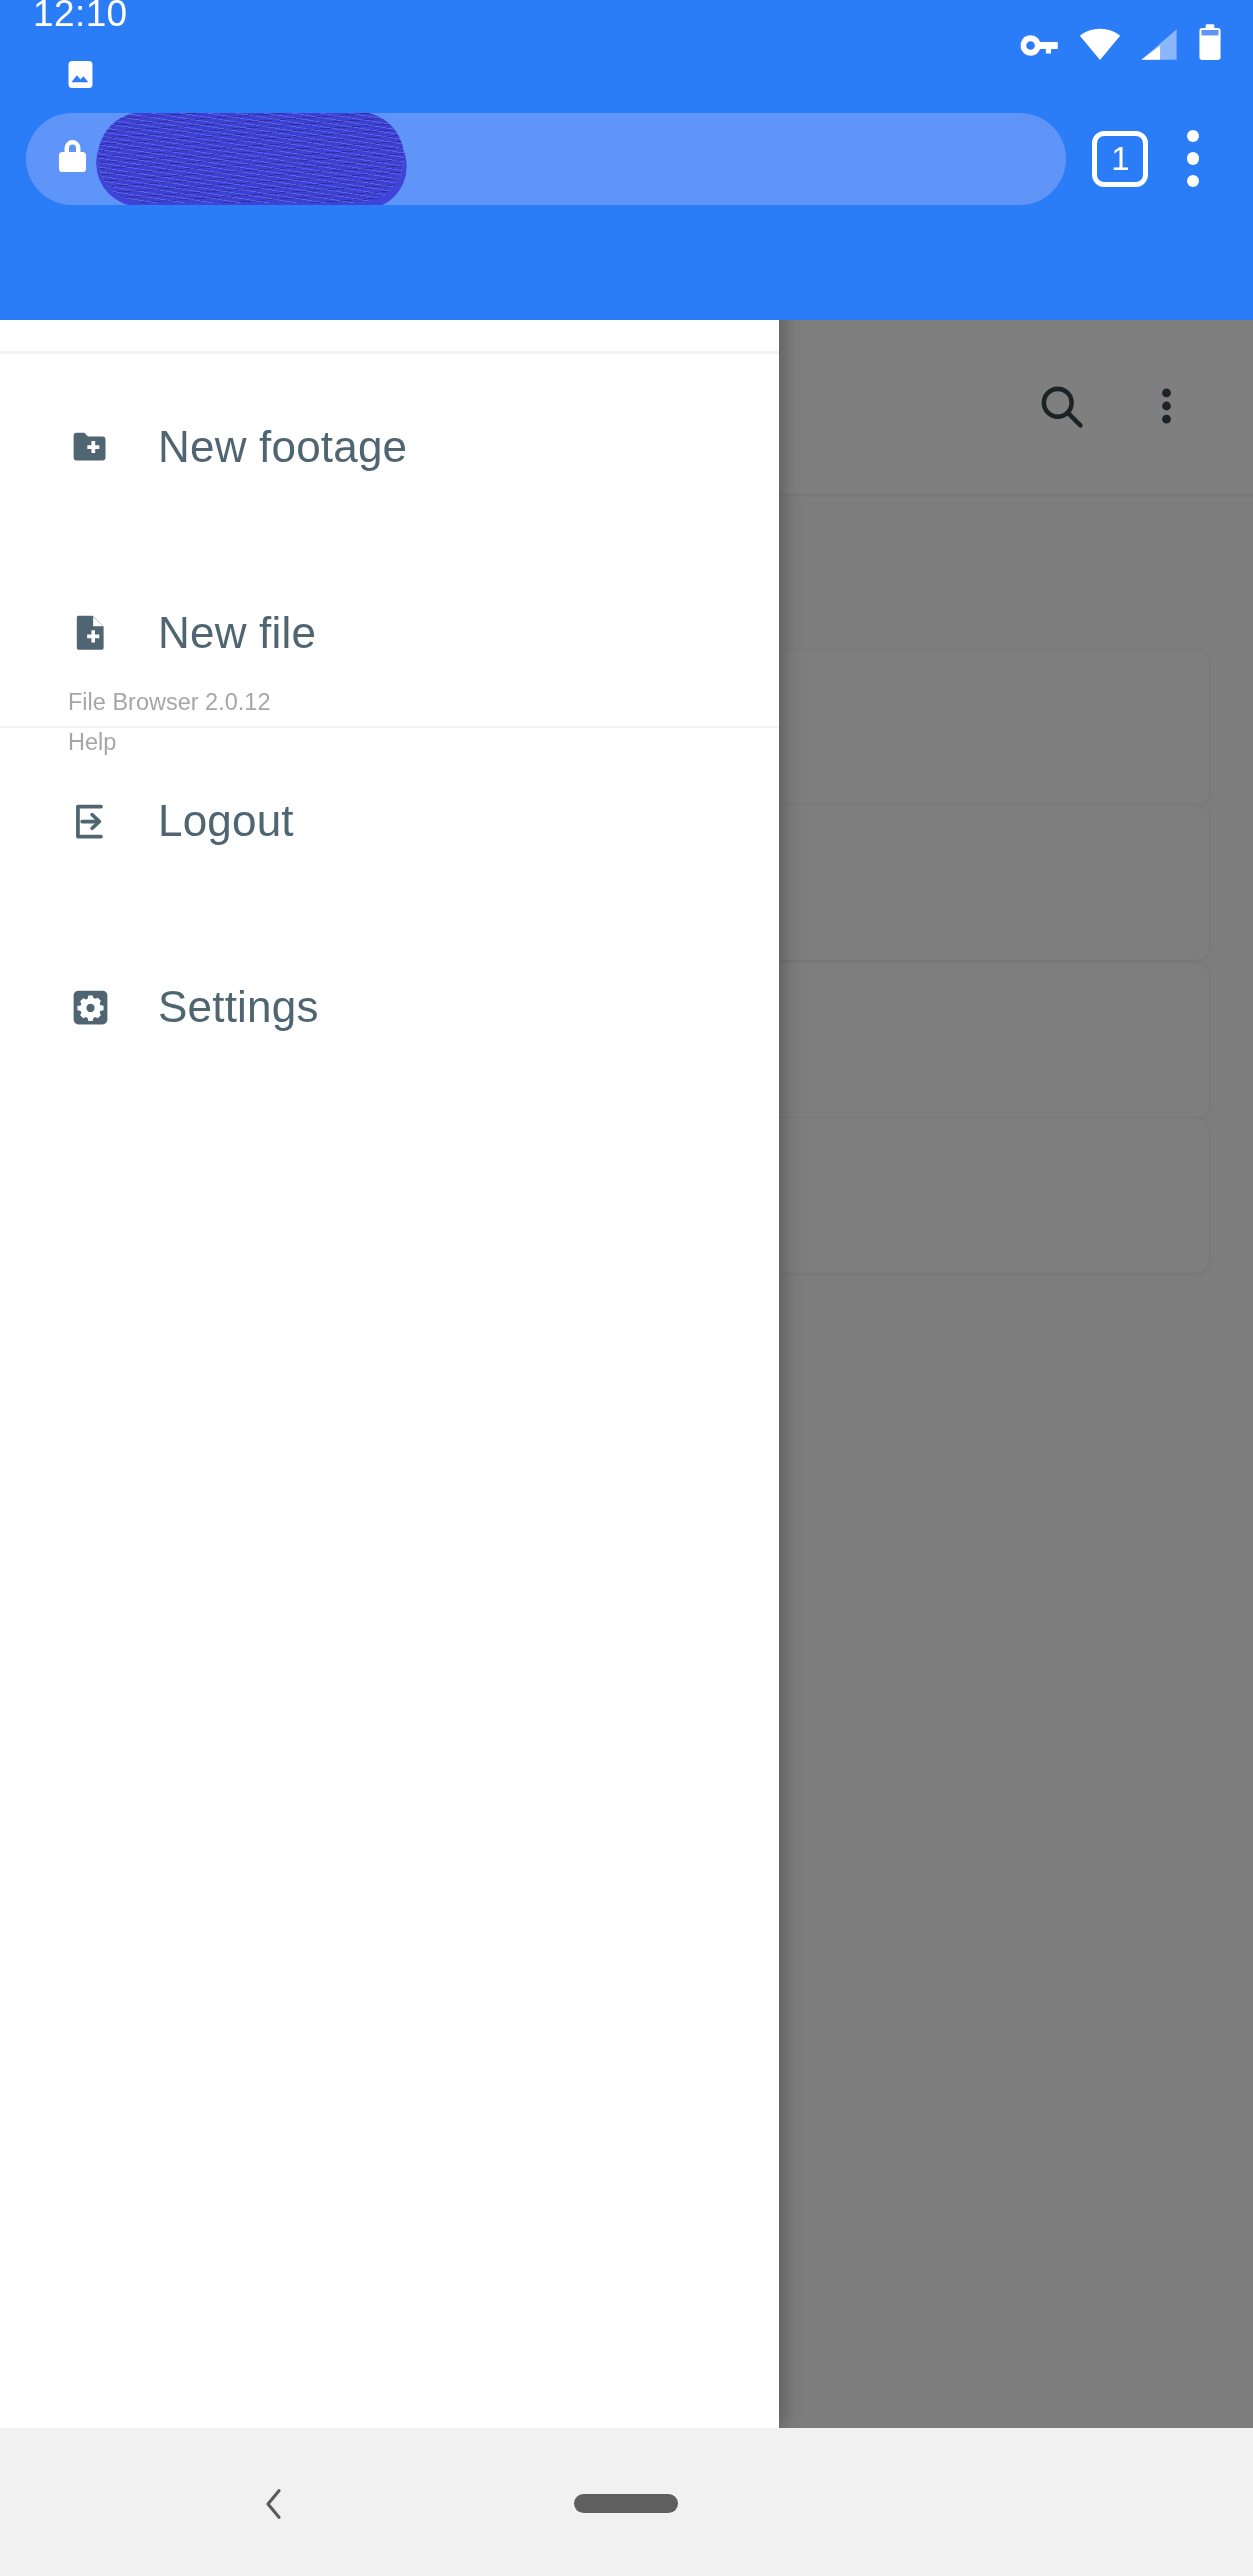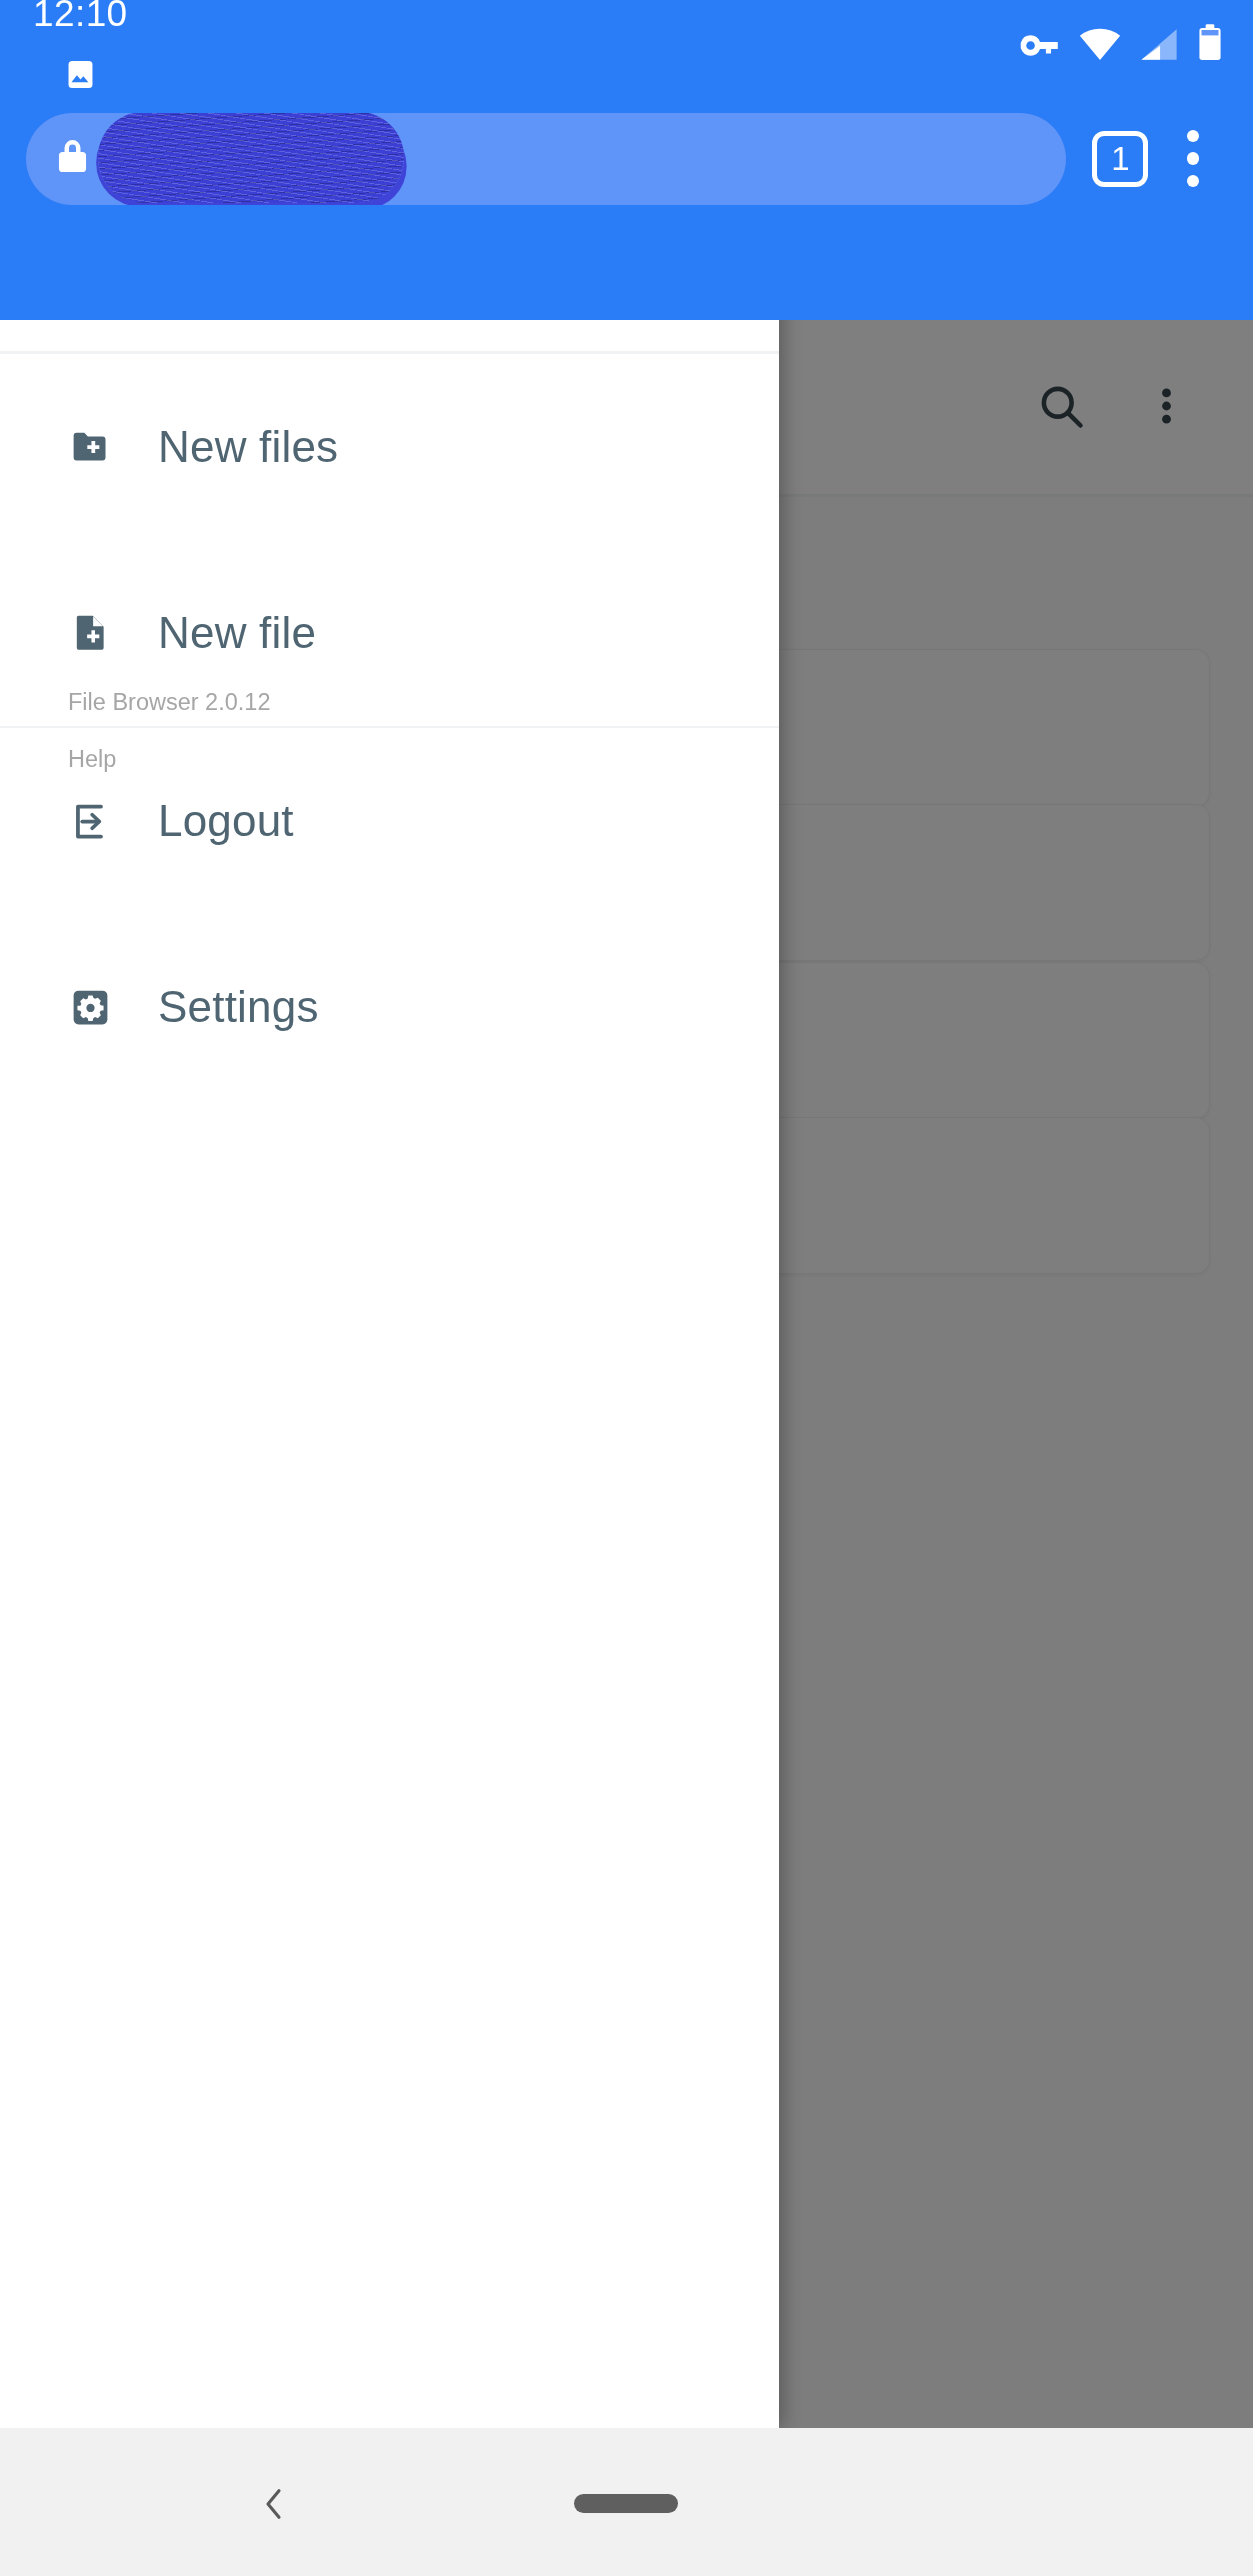--- a/index.html
+++ b/index.html
@@ -100,21 +100,21 @@
     position:relative; height:186px; display:flex; align-items:center;
     padding-left:68px; gap:45px; cursor:pointer;
   }
   .drawer-item .ico{ flex:0 0 auto; width:45px; height:45px; display:block; }
   .drawer-item .lbl{
     font-size:44px; color:#4f6572; letter-spacing:0.2px; line-height:1;
   }
   .divider{ height:2.6px; background:#f1f2f3; margin:0; }
   #drawer-footer{
     position:absolute; left:68px; top:522px;
-    display:flex; flex-direction:column; gap:26px;
+    display:flex; flex-direction:column; gap:9px;
   }
   #drawer-footer span{ font-size:23.5px; color:#a6a6a6; line-height:1.3; }
 
   
   #sysnav{
     position:absolute; left:0; top:2428px; width:1253px; height:148px;
     background:#f1f1f1; z-index:60;
   }
   #sysnav-back{
     position:absolute; left:242px; top:44px; width:63px; height:63px;
@@ -173,21 +173,21 @@
 
     <div class="divider"></div>
 
     <div class="drawer-item">
       <span class="ico">
         <svg width="45" height="45" viewBox="0 0 24 24">
           <path fill="#4f6572" d="M3 6.2a1.6 1.6 0 0 1 1.6-1.6h4.1l1.9 2.1h7.8A1.6 1.6 0 0 1 20 8.3v9.5a1.6 1.6 0 0 1-1.6 1.6H4.6A1.6 1.6 0 0 1 3 17.8z"></path>
           <path fill="#ffffff" d="M10.3 11.3h2.2V9.1h2v2.2h2.2v2h-2.2v2.2h-2v-2.2h-2.2z"></path>
         </svg>
       </span>
-      <span class="lbl">New files</span>
+      <span class="lbl">New footage</span>
     </div>
 
     <div class="drawer-item">
       <span class="ico">
         <svg width="45" height="45" viewBox="0 0 24 24">
           <path fill="#4f6572" d="M5.6 3h7.6L19 8.9v11.4a.9.9 0 0 1-.9.9H5.6a.9.9 0 0 1-.9-.9V3.9A.9.9 0 0 1 5.6 3z"></path>
           <path fill="#ffffff" d="M13.4 3.4v5.2H18.6z"></path>
           <path fill="#ffffff" d="M10.2 13.1h2.3v-2.3h1.9v2.3h2.3v1.9h-2.3v2.3h-1.9V15h-2.3z"></path>
         </svg>
       </span>

